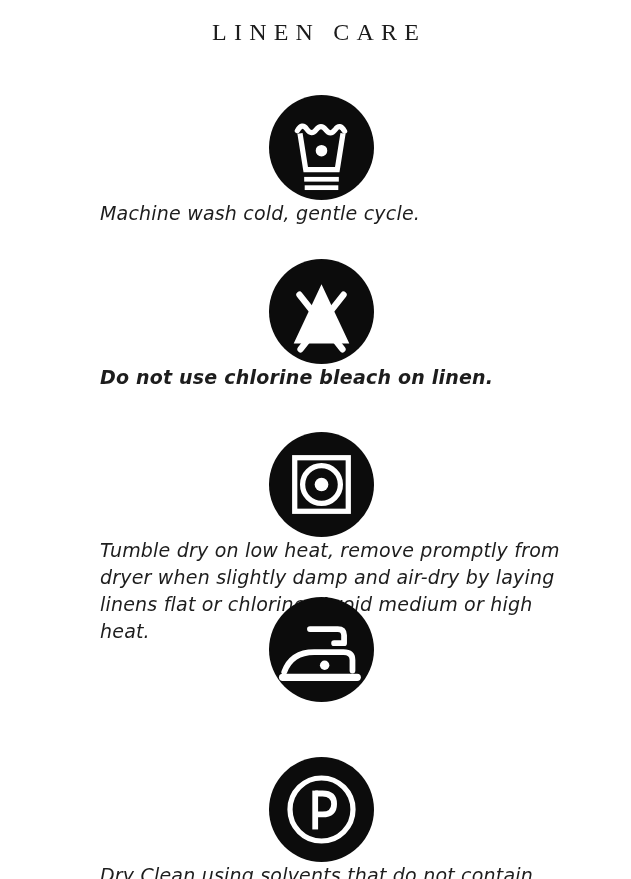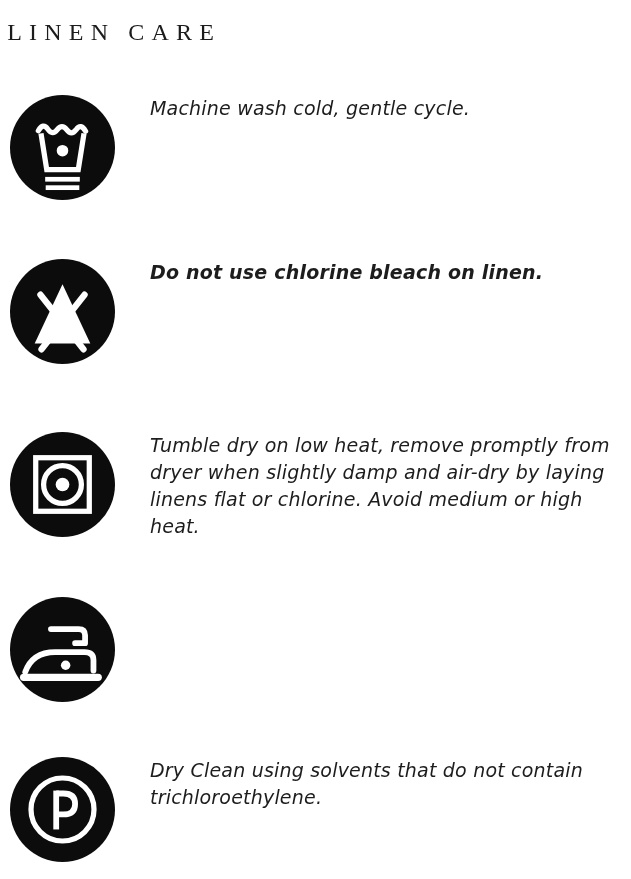--- a/index.html
+++ b/index.html
@@ -9,34 +9,37 @@
     background: #ffffff;
     position: relative;
     overflow: hidden;
     font-family: "DejaVu Sans", sans-serif;
   }
   .page-title {
     position: absolute;
     top: 0px;
     left: 0;
     width: 631px;
+    text-align: center;
     font-family: "Liberation Serif", serif;
     font-size: 24px;
     line-height: 32px;
     font-weight: 400;
     letter-spacing: 0.30em;
     color: #1c1c1c;
     text-indent: 0.30em; 
   }
   .care-row {
     position: absolute;
-    left: 10px;
+    left: 16px;
     width: 611px;
     height: 105px;
     display: flex;
+    align-items: center;
+    flex-direction: column;
   }
   .row-1 { top: 95px; }
   .row-2 { top: 259px; font-weight: bold; }
   .row-3 { top: 432px; }
   .row-4 { top: 597px; }
   .row-5 { top: 757px; }
   .care-icon {
     flex: 0 0 105px;
     width: 105px;
     height: 105px;

